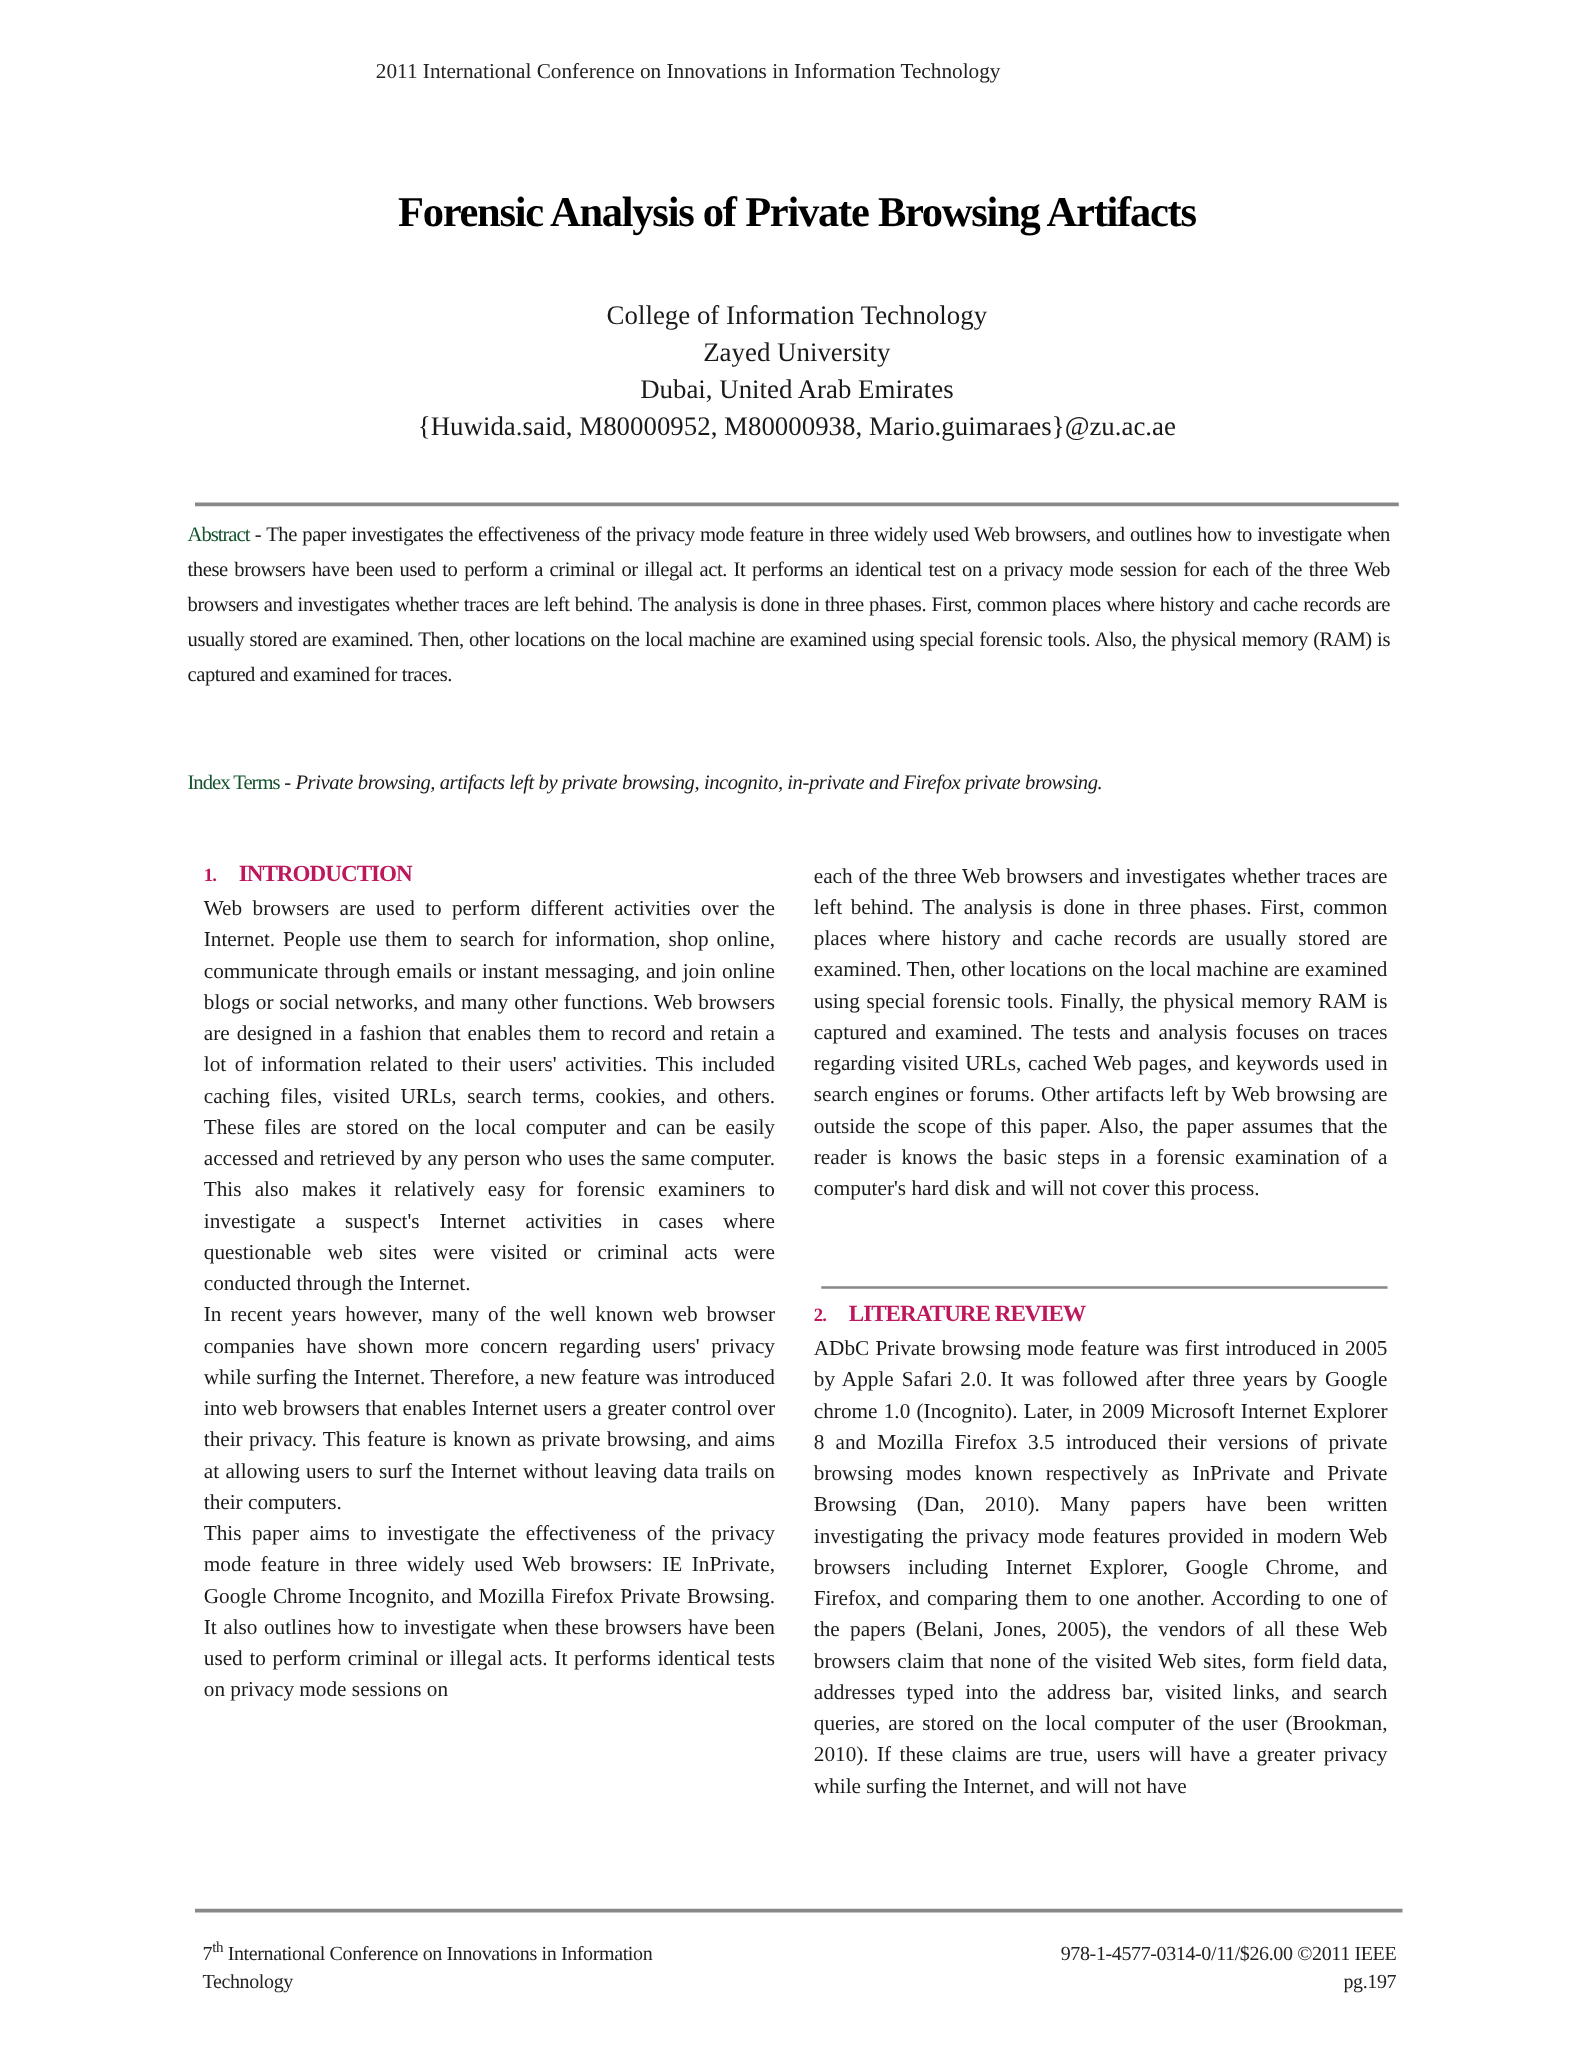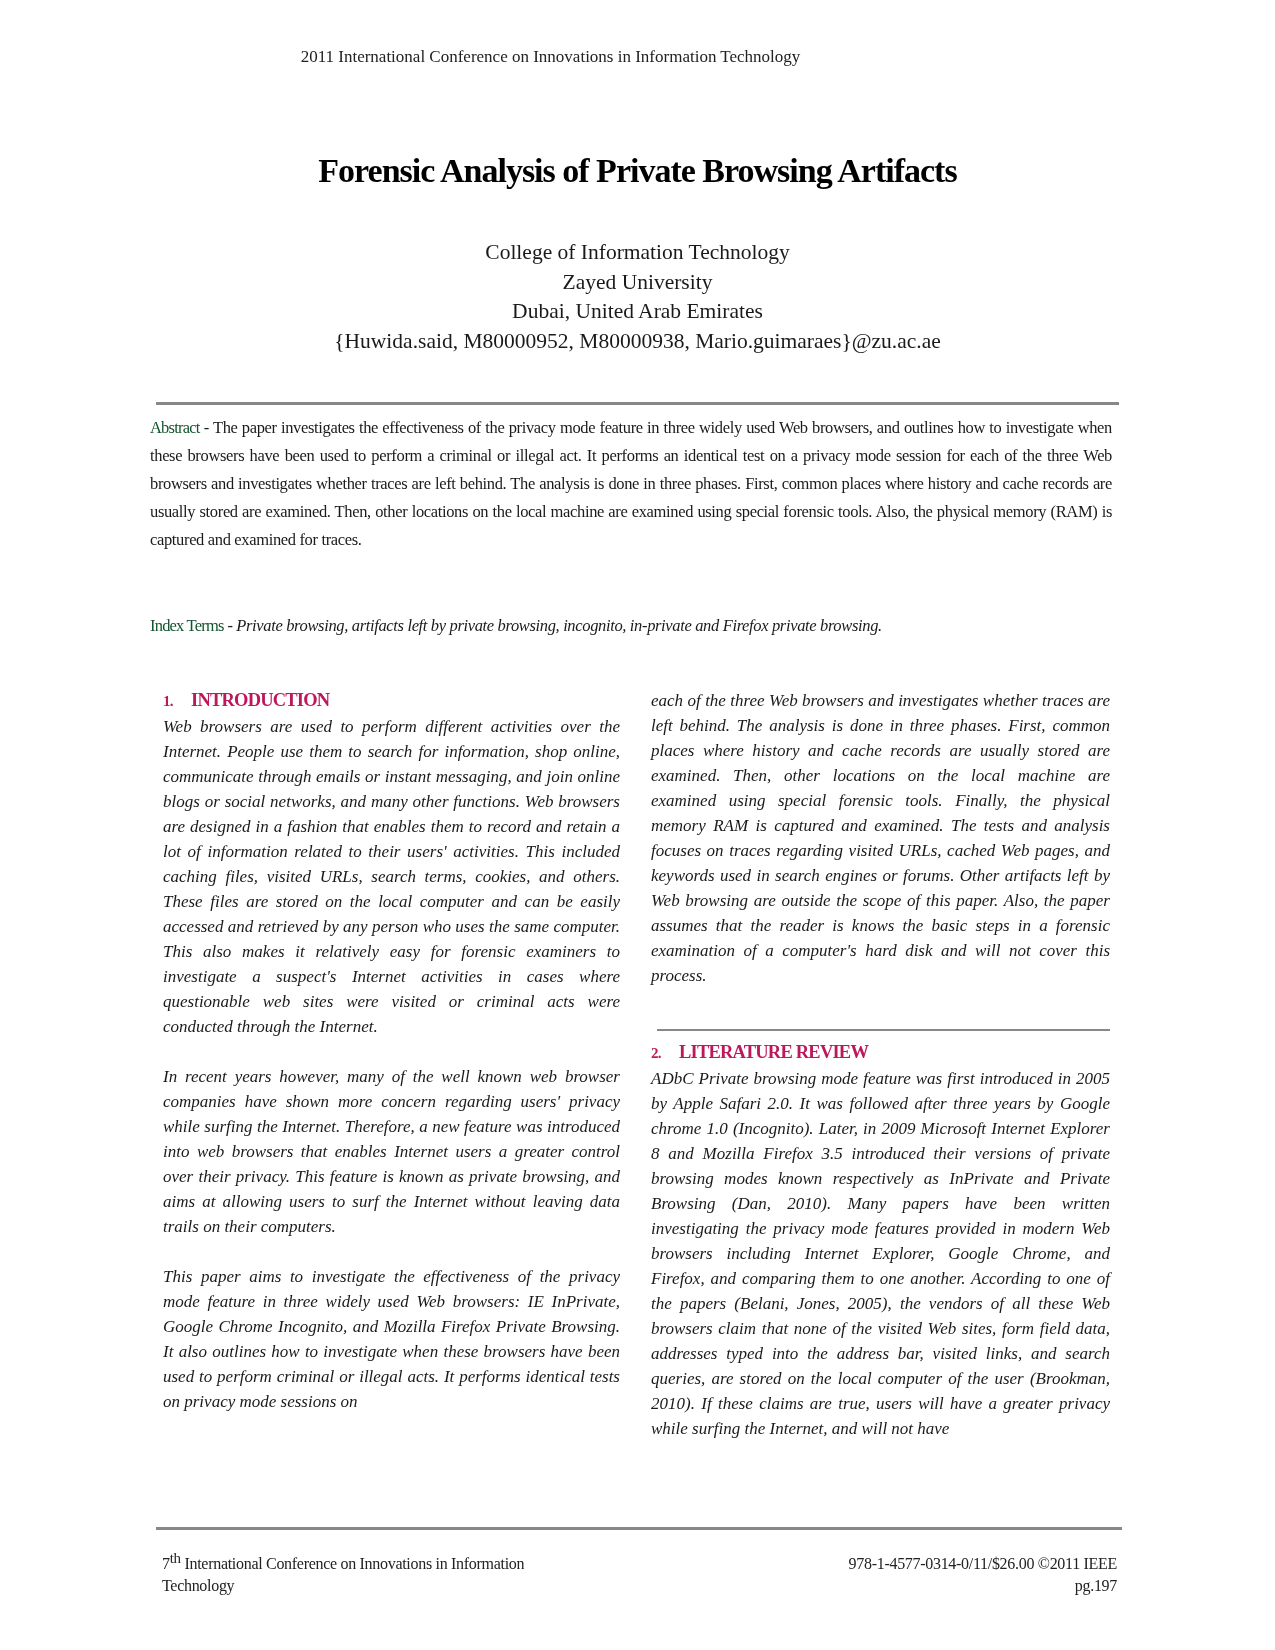--- a/index.html
+++ b/index.html
@@ -9,29 +9,29 @@
   .center { text-align: center; }
   .conf-header { left: 0; width: 1101px; top: 42px; font-size: 17px; line-height: 29px; color: #222; }
   .title { left: 0; width: 1275px; top: 152px; font-size: 34px; font-weight: bold; letter-spacing: -1px; color: #000; }
   .authors { left: 0; width: 1275px; top: 238px; font-size: 21.5px; line-height: 29.5px; color: #1a1a1a; }
   .rule { height: 3px; background: #888888; }
   .abstract { left: 150px; width: 962px; top: 414px; font-size: 16.5px; line-height: 28px; text-align: justify; letter-spacing: -0.35px; }
   .abstract .label, .index .label { font-weight: normal; letter-spacing: -0.8px; color: #14532d; }
   .index { left: 150px; width: 962px; top: 612px; font-size: 16.5px; line-height: 28px; letter-spacing: -0.35px; }
   .index .terms { font-style: italic; }
   .col { font-size: 17px; line-height: 25px; text-align: justify; color: #1a1a1a; }
-  .col p { margin: 0; font-style: italic; }
-  .col p + p { margin-top: 25px; }
+  .col p { margin: 0; }
+  .col p + p { }
   .heading { font-size: 18.5px; font-weight: bold; letter-spacing: -0.8px; color: #be185d; line-height: 25px; }
   .heading .num { display: inline-block; width: 28px; font-size: 15px; }
   .left-col { left: 163px; width: 457px; top: 688px; }
   .right-col-1 { left: 651px; width: 459px; top: 688px; }
   .right-col-2 { left: 651px; width: 459px; top: 1040px; }
   .footer-left { left: 162px; top: 1553px; font-size: 16px; line-height: 22px; color: #222; letter-spacing: -0.3px; }
-  .footer-left sup { font-size: 15px; vertical-align: super; line-height: 0; text-align: center; }
+  .footer-left sup { font-size: 12px; vertical-align: super; line-height: 0; text-align: center; }
   .footer-right { right: 158px; top: 1553px; font-size: 16px; line-height: 22px; text-align: right; color: #222; letter-spacing: -0.3px; }
 </style>
 </head>
 <body>
 
 <div class="abs center conf-header">
   <div>2011 International Conference on Innovations in Information Technology</div>
 </div>
 
 <h1 class="abs center title">Forensic Analysis of Private Browsing Artifacts</h1>

